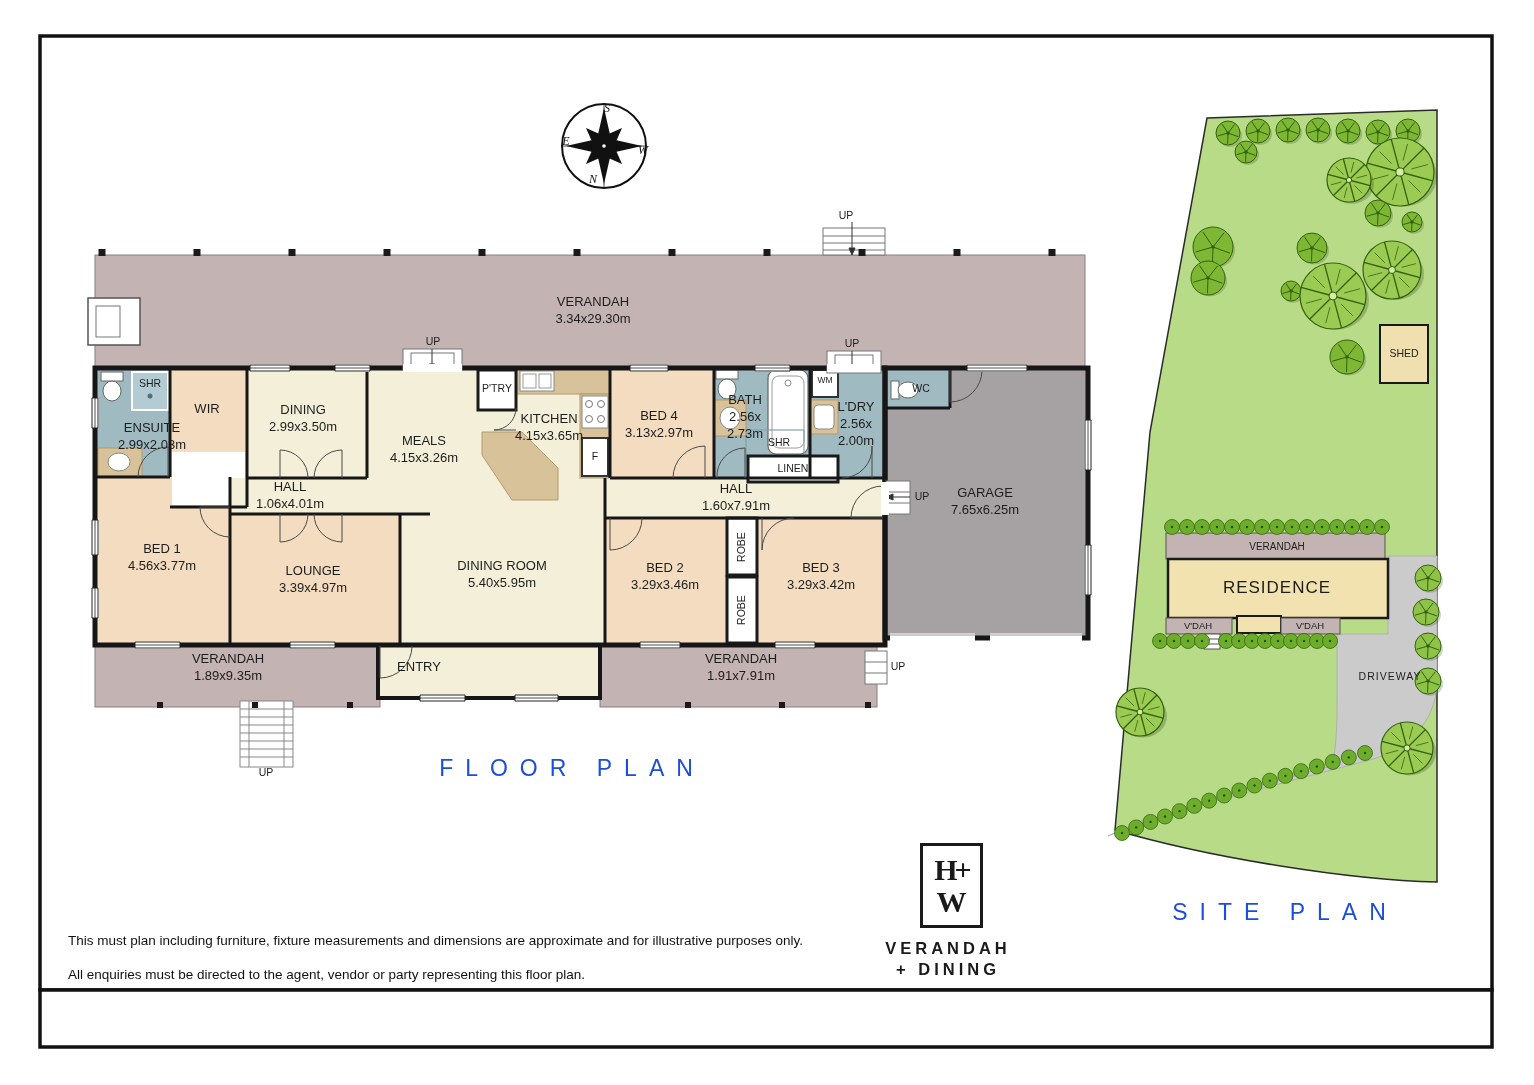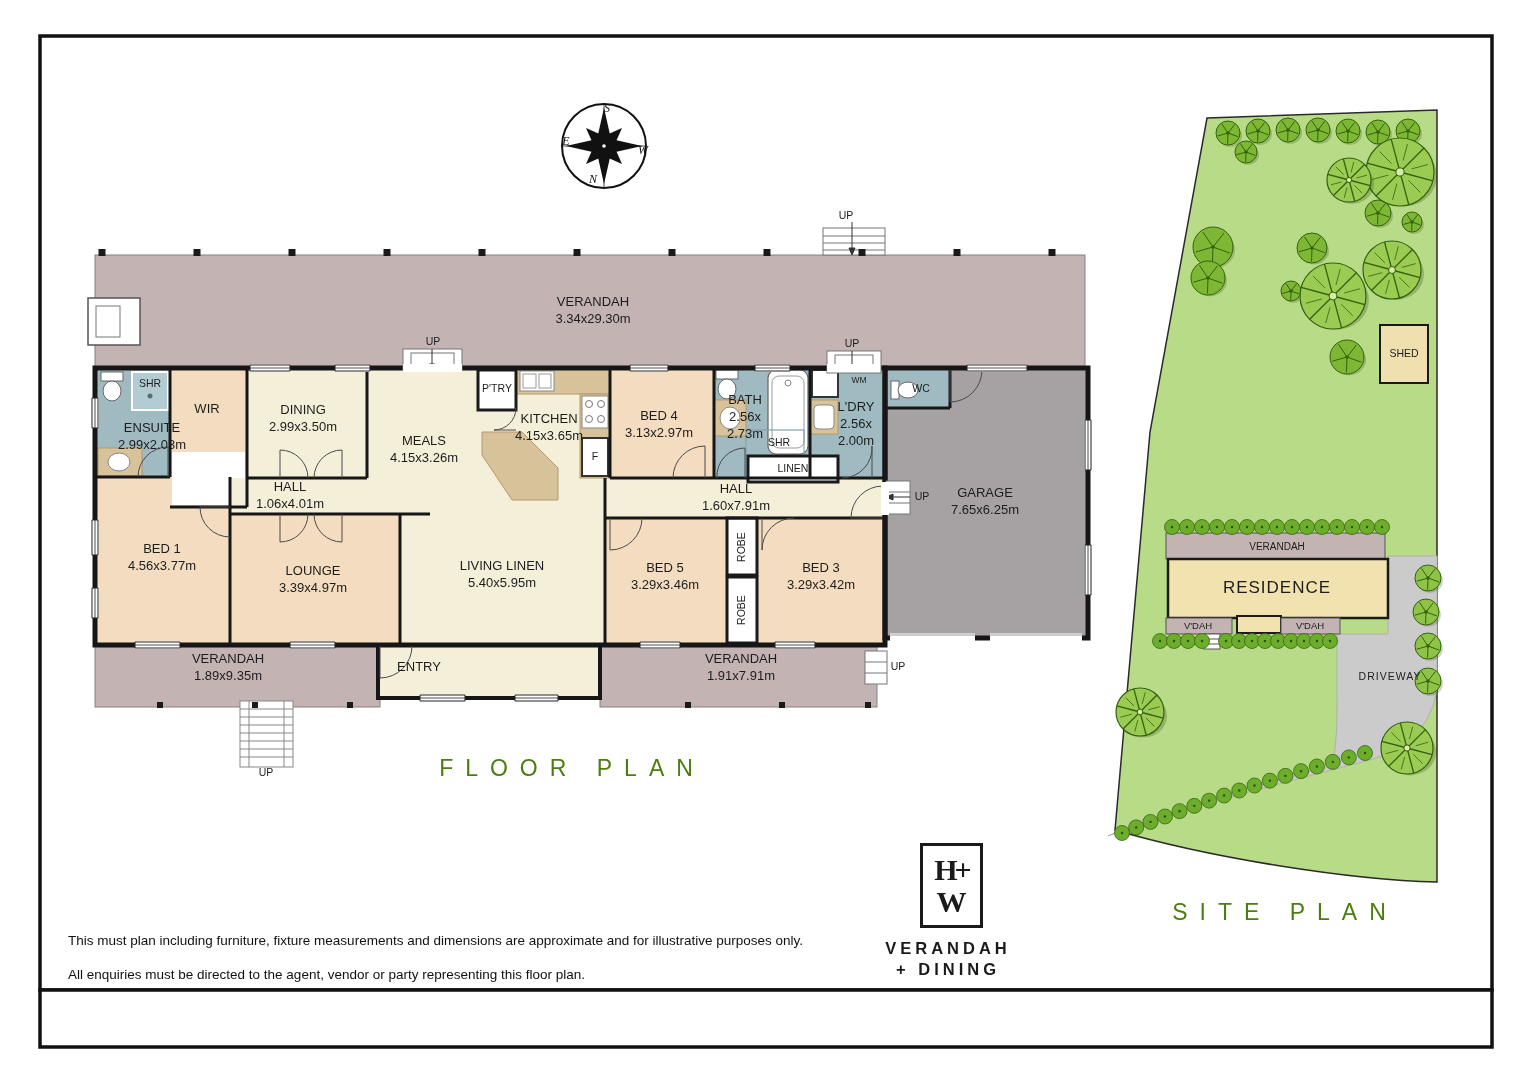--- a/index.html
+++ b/index.html
@@ -2,24 +2,24 @@
 <html><head>
 <meta charset="utf-8">
 <style>
   html,body{margin:0;padding:0;background:#fff;width:1534px;height:1085px;overflow:hidden;}
   #canvas{position:absolute;left:0;top:0;width:1534px;height:1085px;background:#fff;}
   svg{position:absolute;left:0;top:0;}
   .lbl{position:absolute;transform:translate(-50%,-50%);text-align:center;
        font-family:"Liberation Sans",sans-serif;color:#1d1d1d;white-space:nowrap;
        line-height:1.3;font-size:13px;}
   .sm{font-size:10.5px;}
-  .xs{font-size:8.5px;margin-left:34px;}
+  .xs{font-size:8.5px;}
   .vert{transform:translate(-50%,-50%) rotate(-90deg);}
   .rn,.rd{display:block;}
-  .title{font-size:23px;letter-spacing:12px;color:#4d7c0f;}
+  .title{font-size:23px;letter-spacing:12px;color:#1d4ed8;}
   .cl{font-family:"Liberation Serif",serif;font-style:italic;font-size:12px;color:#111;}
   .res{font-size:17px;letter-spacing:1px;}
   .vd{font-size:9.5px;}
   .sitev{font-size:10px;}
   .drv{font-size:10.5px;letter-spacing:1px;padding-left:24px;}
   .disc{position:absolute;left:68px;transform:translateY(-50%);font-size:13.5px;
         color:#111;font-family:"Liberation Sans",sans-serif;white-space:nowrap;}
   .addr{position:absolute;left:64px;top:1018px;transform:translateY(-50%);font-size:41px;
         color:#111;font-family:"Liberation Sans",sans-serif;white-space:nowrap;}
   #logo-box{position:absolute;left:920px;top:843px;width:57px;height:79px;
@@ -744,25 +744,25 @@
 <div class="lbl sm" style="left:922px;top:497px">UP</div>
 <div class="lbl" style="left:162px;top:558px">
   <span class="rn">BED 1</span>
       <span class="rd">4.56x3.77m</span>
     </div>
 <div class="lbl" style="left:313px;top:580px">
   <span class="rn">LOUNGE</span>
       <span class="rd">3.39x4.97m</span>
     </div>
 <div class="lbl" style="left:502px;top:575px">
-  <span class="rn">LIVING LINEN</span>
+  <span class="rn">DINING ROOM</span>
       <span class="rd">5.40x5.95m</span>
     </div>
 <div class="lbl" style="left:665px;top:577px">
-  <span class="rn">BED 5</span>
+  <span class="rn">BED 2</span>
       <span class="rd">3.29x3.46m</span>
     </div>
 <div class="lbl sm vert" style="left:742px;top:547px">ROBE</div>
 <div class="lbl sm vert" style="left:742px;top:610px">ROBE</div>
 <div class="lbl" style="left:821px;top:577px">
   <span class="rn">BED 3</span>
       <span class="rd">3.29x3.42m</span>
     </div>
 <div class="lbl" style="left:228px;top:668px">
   <span class="rn">VERANDAH</span>

